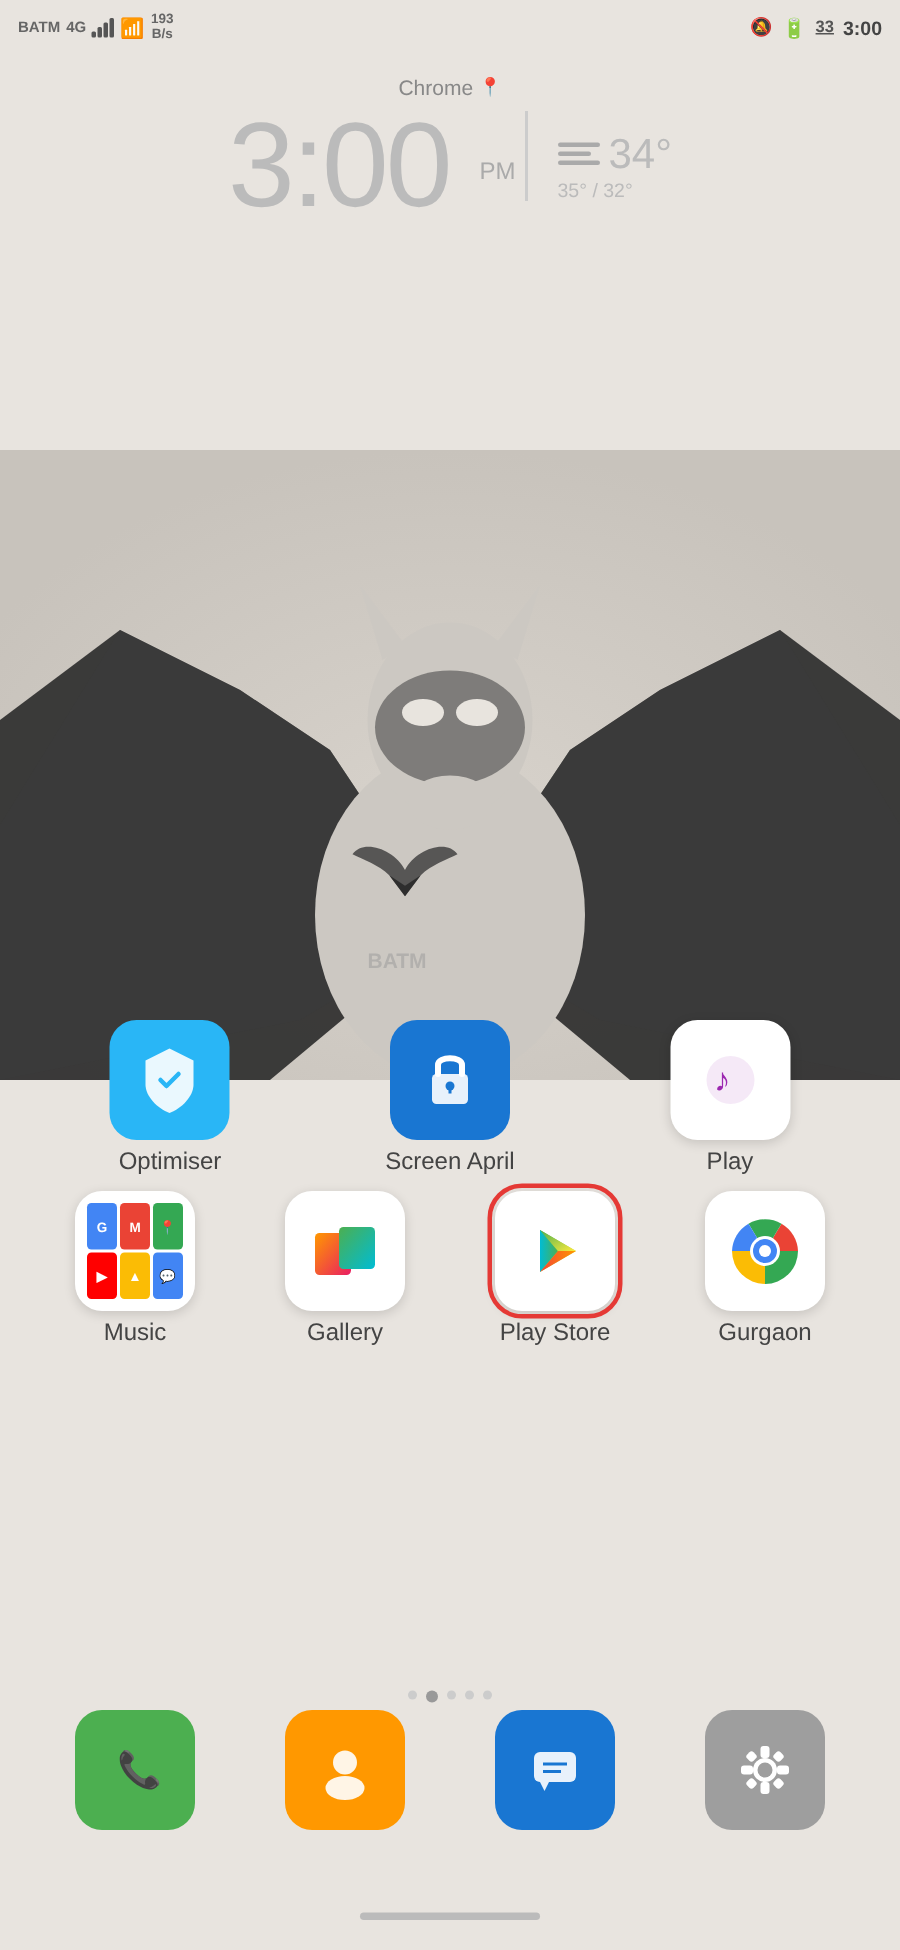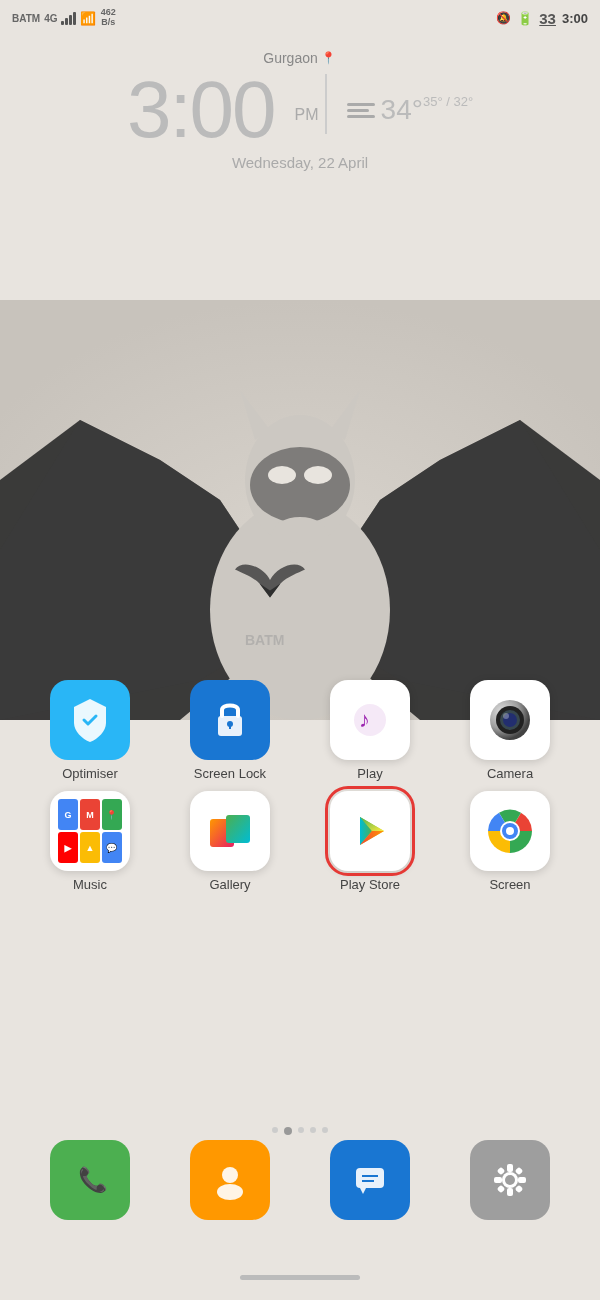--- a/index.html
+++ b/index.html
@@ -83,20 +83,21 @@
       line-height: 1;
     }
     .clock-pm {
       font-size: 16px;
       color: #aaa;
       align-self: flex-end;
       margin-bottom: 10px;
     }
     .weather-block {
       display: flex;
+      flex-direction: column;
       align-items: flex-start;
     }
     .weather-icon-text {
       display: flex;
       align-items: center;
       gap: 6px;
     }
     .weather-lines {
       display: flex;
       flex-direction: column;
@@ -160,21 +161,21 @@
       width: 80px;
       height: 80px;
       border-radius: 18px;
       display: flex;
       align-items: center;
       justify-content: center;
       margin-bottom: 6px;
       position: relative;
     }
     .app-label {
-      font-size: 13px;
+      font-size: 16px;
       color: #444;
       text-align: center;
     }
     .app-item.highlighted .app-icon {
       outline: 3px solid #e53935;
       outline-offset: 2px;
     }
 
     
     .icon-optimiser { background: #29b6f6; }
@@ -279,56 +280,55 @@
     <span style="font-size:10px;color:#666;">BATM</span>
     <span style="font-size:10px;color:#666;text-align:right;">4G</span>
     <div class="signal-bars">
       <span style="height:4px;"></span>
       <span style="height:7px;"></span>
       <span style="height:10px;"></span>
       <span style="height:13px;"></span>
     </div>
     <span style="font-size:13px;">📶</span>
     <div style="display:flex;flex-direction:column;align-items:center;font-size:9px;color:#666;line-height:1.1;">
-      <span>462</span>
+      <span>193</span>
       <span>B/s</span>
     </div>
   </div>
   <div class="status-right">
     <span style="font-size:12px;">🔕</span>
     <span style="font-size:13px;">🔋</span>
-    <span style="font-size:15px;text-decoration:underline;">33</span>
+    <span style="font-size:11px;text-decoration:underline;">33</span>
     <span style="font-size:13px;font-weight:bold;color:#444;">3:00</span>
   </div>
 </div>
 
 <div class="clock-area">
   <div class="location-label">
-    <span>Gurgaon</span>
+    <span>Chrome</span>
     <span style="font-size:12px;">📍</span>
   </div>
   <div class="clock-row">
     <div class="clock-time">3:00</div>
     <div style="display:flex;align-items:flex-end;margin-bottom:12px;gap:6px;justify-content:center;">
       <span class="clock-pm">PM</span>
       <span style="width:2px;height:60px;background:#ccc;display:block;"></span>
     </div>
     <div class="weather-block">
       <div class="weather-icon-text">
         <div class="weather-lines">
           <span style="width:28px;"></span>
           <span style="width:22px;"></span>
           <span style="width:28px;"></span>
         </div>
         <span class="weather-temp-main">34°</span>
       </div>
       <div class="weather-temp-range">35° / 32°</div>
     </div>
   </div>
-  <div class="date-label">Wednesday, 22 April</div>
 </div>
 
 <div class="batman-area">
   <svg class="batman-svg" viewBox="0 0 600 420" xmlns="http://www.w3.org/2000/svg">
 
     <defs>
       <radialGradient id="bgGrad" cx="50%" cy="60%" r="60%">
         <stop offset="0%" style="stop-color:#d8d3cc"></stop>
         <stop offset="100%" style="stop-color:#c8c3bc"></stop>
       </radialGradient>
@@ -381,53 +381,34 @@
 
     <div class="app-item">
       <div class="app-icon icon-screenlock">
         <svg width="40" height="48" viewBox="0 0 40 48" xmlns="http://www.w3.org/2000/svg">
           <rect x="8" y="20" width="24" height="20" rx="3" fill="white" opacity="0.9"></rect>
           <path d="M12,20 L12,14 C12,8 28,8 28,14 L28,20" stroke="white" stroke-width="4" fill="none" stroke-linecap="round"></path>
           <circle cx="20" cy="28" r="3" fill="#1976d2"></circle>
           <rect x="19" y="28" width="2" height="5" fill="#1976d2"></rect>
         </svg>
       </div>
-      <span class="app-label">Screen Lock</span>
+      <span class="app-label">Screen April</span>
     </div>
 
     <div class="app-item">
       <div class="app-icon icon-music">
         <svg width="48" height="48" viewBox="0 0 48 48" xmlns="http://www.w3.org/2000/svg">
           <circle cx="24" cy="24" r="24" fill="white"></circle>
           <circle cx="24" cy="24" r="16" fill="#9c27b0" opacity="0.1"></circle>
           <text x="13" y="31" font-size="22" fill="#9c27b0">♪</text>
         </svg>
       </div>
       <span class="app-label">Play</span>
     </div>
 
-    <div class="app-item">
-      <div class="app-icon icon-camera">
-        <svg width="48" height="48" viewBox="0 0 48 48" xmlns="http://www.w3.org/2000/svg">
-          <defs>
-            <radialGradient id="camGrad" cx="30%" cy="30%" r="70%">
-              <stop offset="0%" style="stop-color:#e0e0e0"></stop>
-              <stop offset="60%" style="stop-color:#9e9e9e"></stop>
-              <stop offset="100%" style="stop-color:#424242"></stop>
-            </radialGradient>
-          </defs>
-          <circle cx="24" cy="24" r="20" fill="url(#camGrad)"></circle>
-          <circle cx="24" cy="24" r="14" fill="#212121"></circle>
-          <circle cx="24" cy="24" r="10" fill="#37474f"></circle>
-          <circle cx="24" cy="24" r="7" fill="#1a237e" opacity="0.7"></circle>
-          <circle cx="20" cy="20" r="3" fill="white" opacity="0.3"></circle>
-        </svg>
-      </div>
-      <span class="app-label">Camera</span>
-    </div>
   </div>
 
   <div class="app-row">
 
     <div class="app-item">
       <div class="app-icon icon-google">
         <div class="google-grid">
           <div class="google-grid-item" style="background:#4285F4;color:white;font-size:9px;">G</div>
           <div class="google-grid-item" style="background:#EA4335;color:white;font-size:9px;">M</div>
           <div class="google-grid-item" style="background:#34A853;color:white;font-size:9px;">📍</div>
@@ -502,21 +483,21 @@
 
           <path d="M24,24 L24,46 A22,22 0 0,0 46,24 Z" fill="#34A853"></path>
 
           <circle cx="24" cy="24" r="10" fill="white"></circle>
 
           <circle cx="24" cy="24" r="8" fill="#4285F4"></circle>
 
           <circle cx="24" cy="24" r="4" fill="white"></circle>
         </svg>
       </div>
-      <span class="app-label">Screen</span>
+      <span class="app-label">Gurgaon</span>
     </div>
   </div>
 </div>
 
 <div class="page-dots">
   <div class="dot"></div>
   <div class="dot active"></div>
   <div class="dot"></div>
   <div class="dot"></div>
   <div class="dot"></div>

